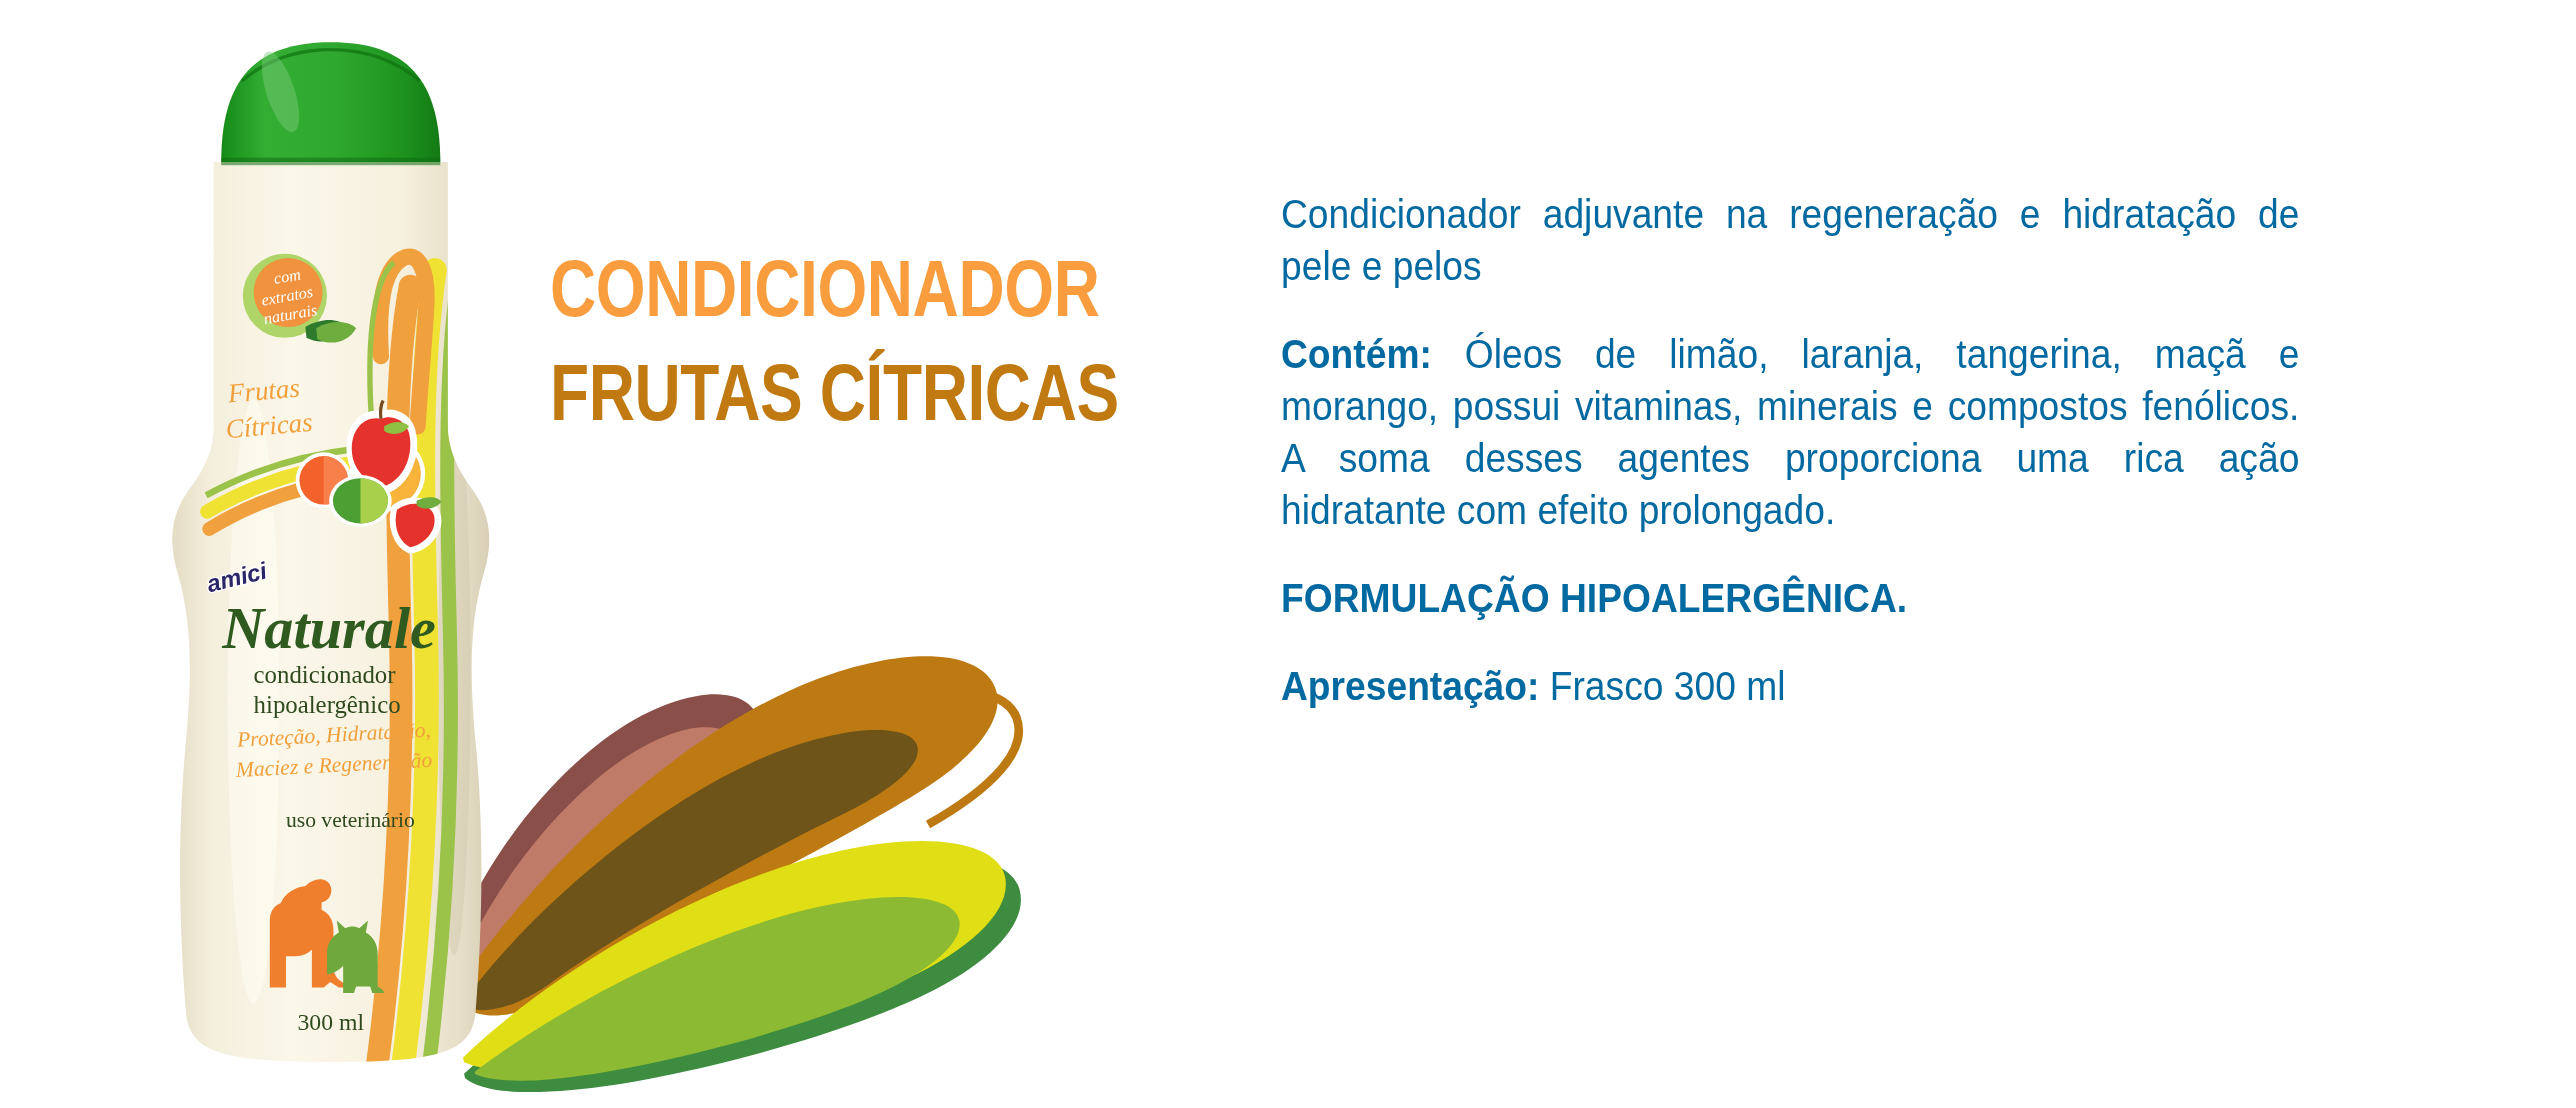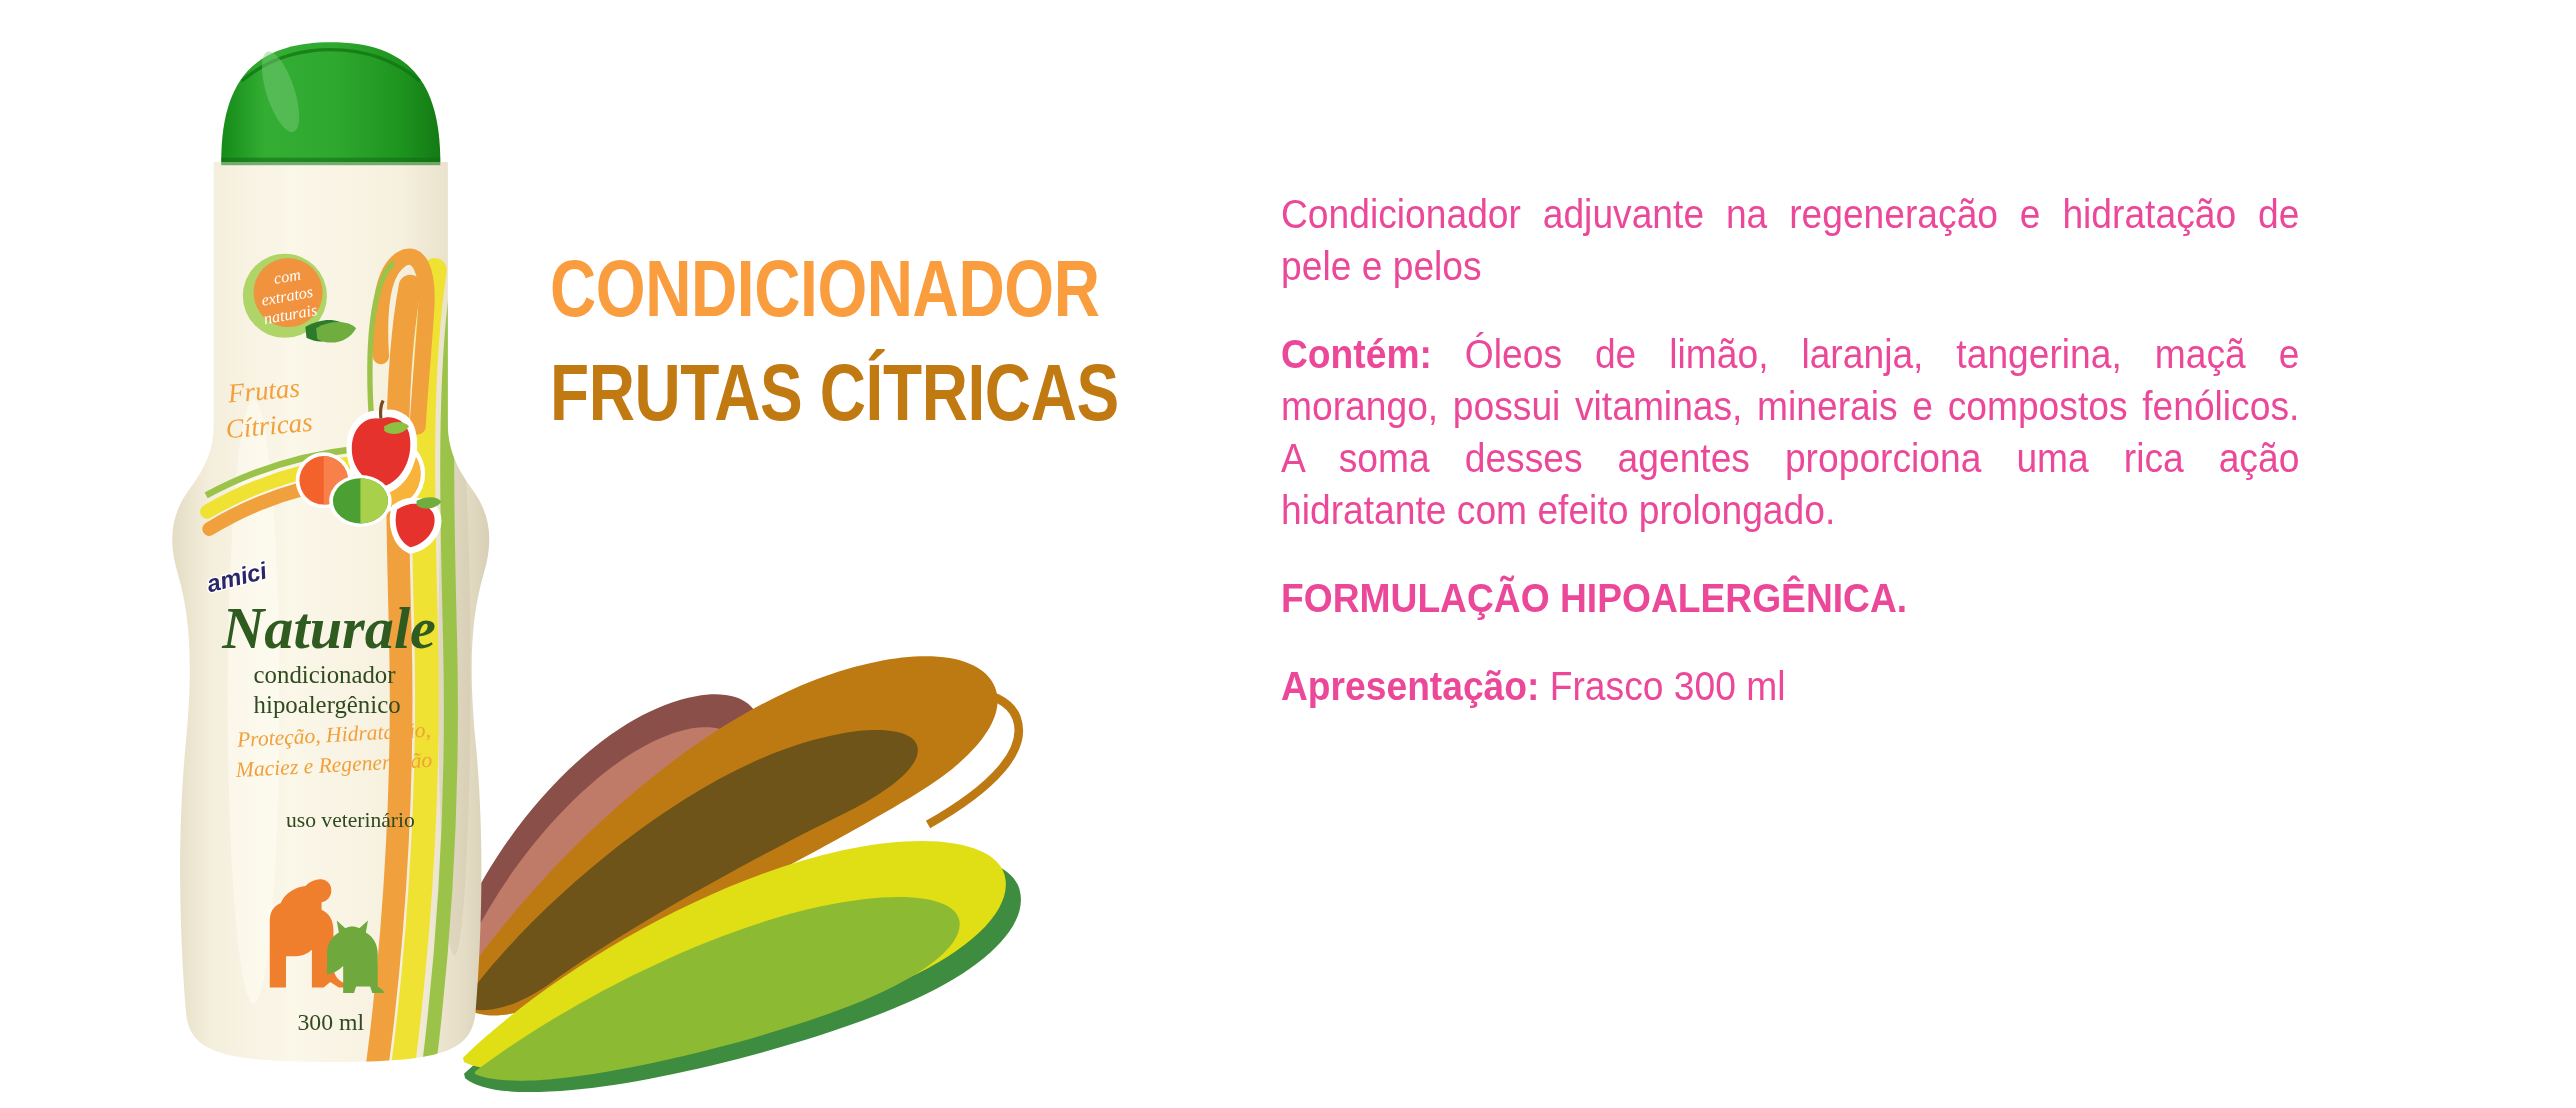--- a/index.html
+++ b/index.html
@@ -53,21 +53,21 @@
   }
   .title-line-1 { color: #F99D3E; }
   .title-line-2 { color: #C17912; }
 
   
   .description {
     position: absolute;
     left: 1281px;
     top: 188px;
     width: 1095px;
-    color: #ec4899;
+    color: #0369a1;
     font-family: "Liberation Sans Narrow", "Liberation Sans", sans-serif;
     font-size: 40px;
     line-height: 1.30;
   }
   .para {
     text-align: justify;
     margin: 0 0 36px 0;
     transform: scaleX(0.93);
     transform-origin: left top;
   }

